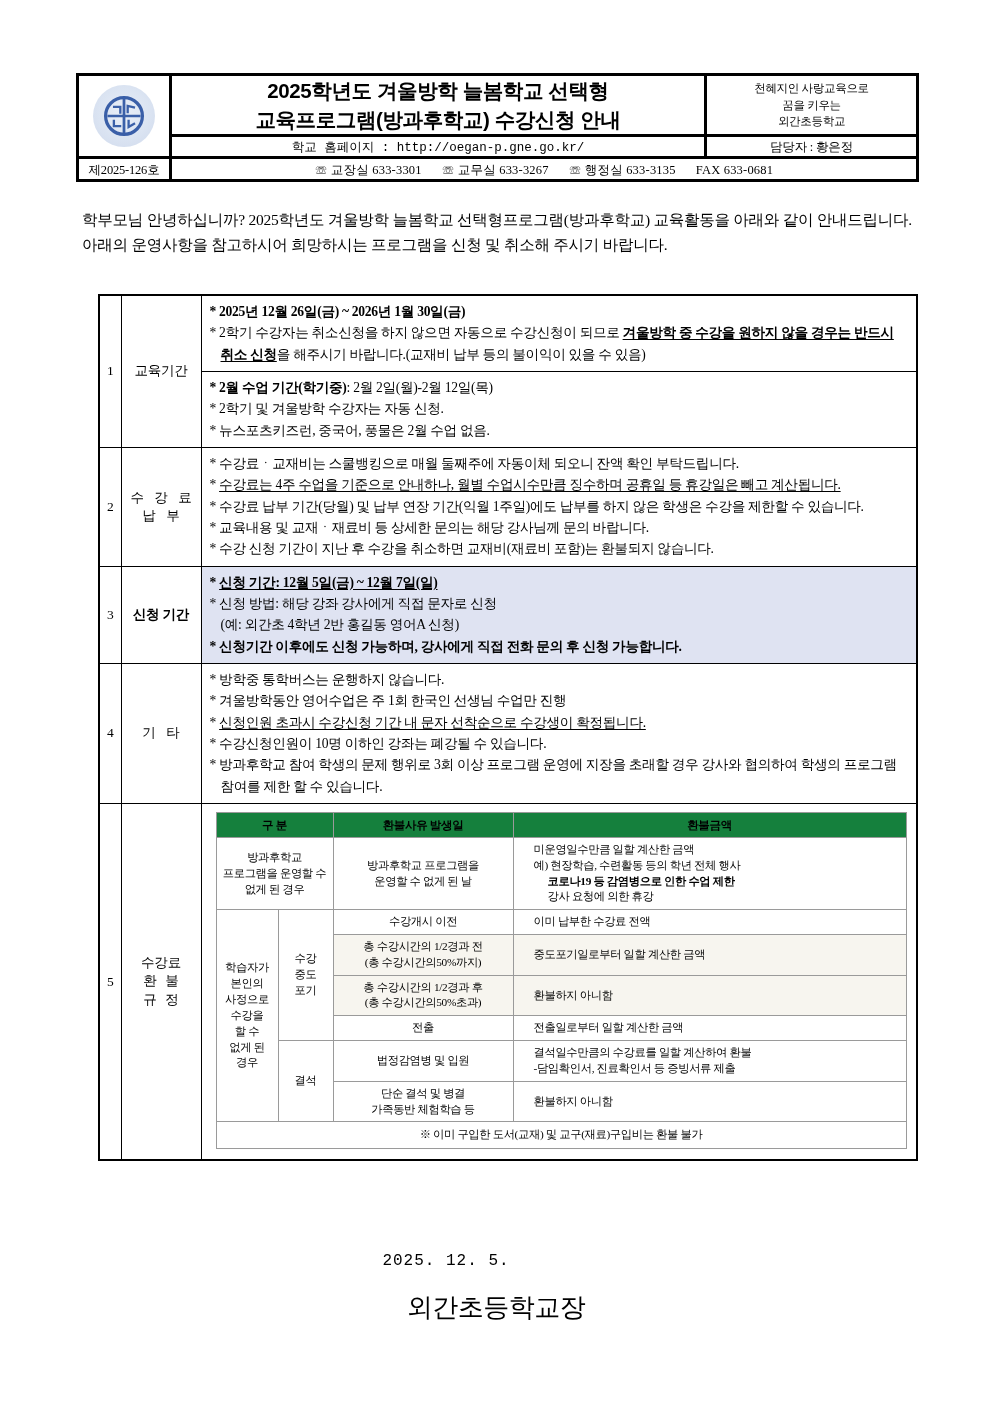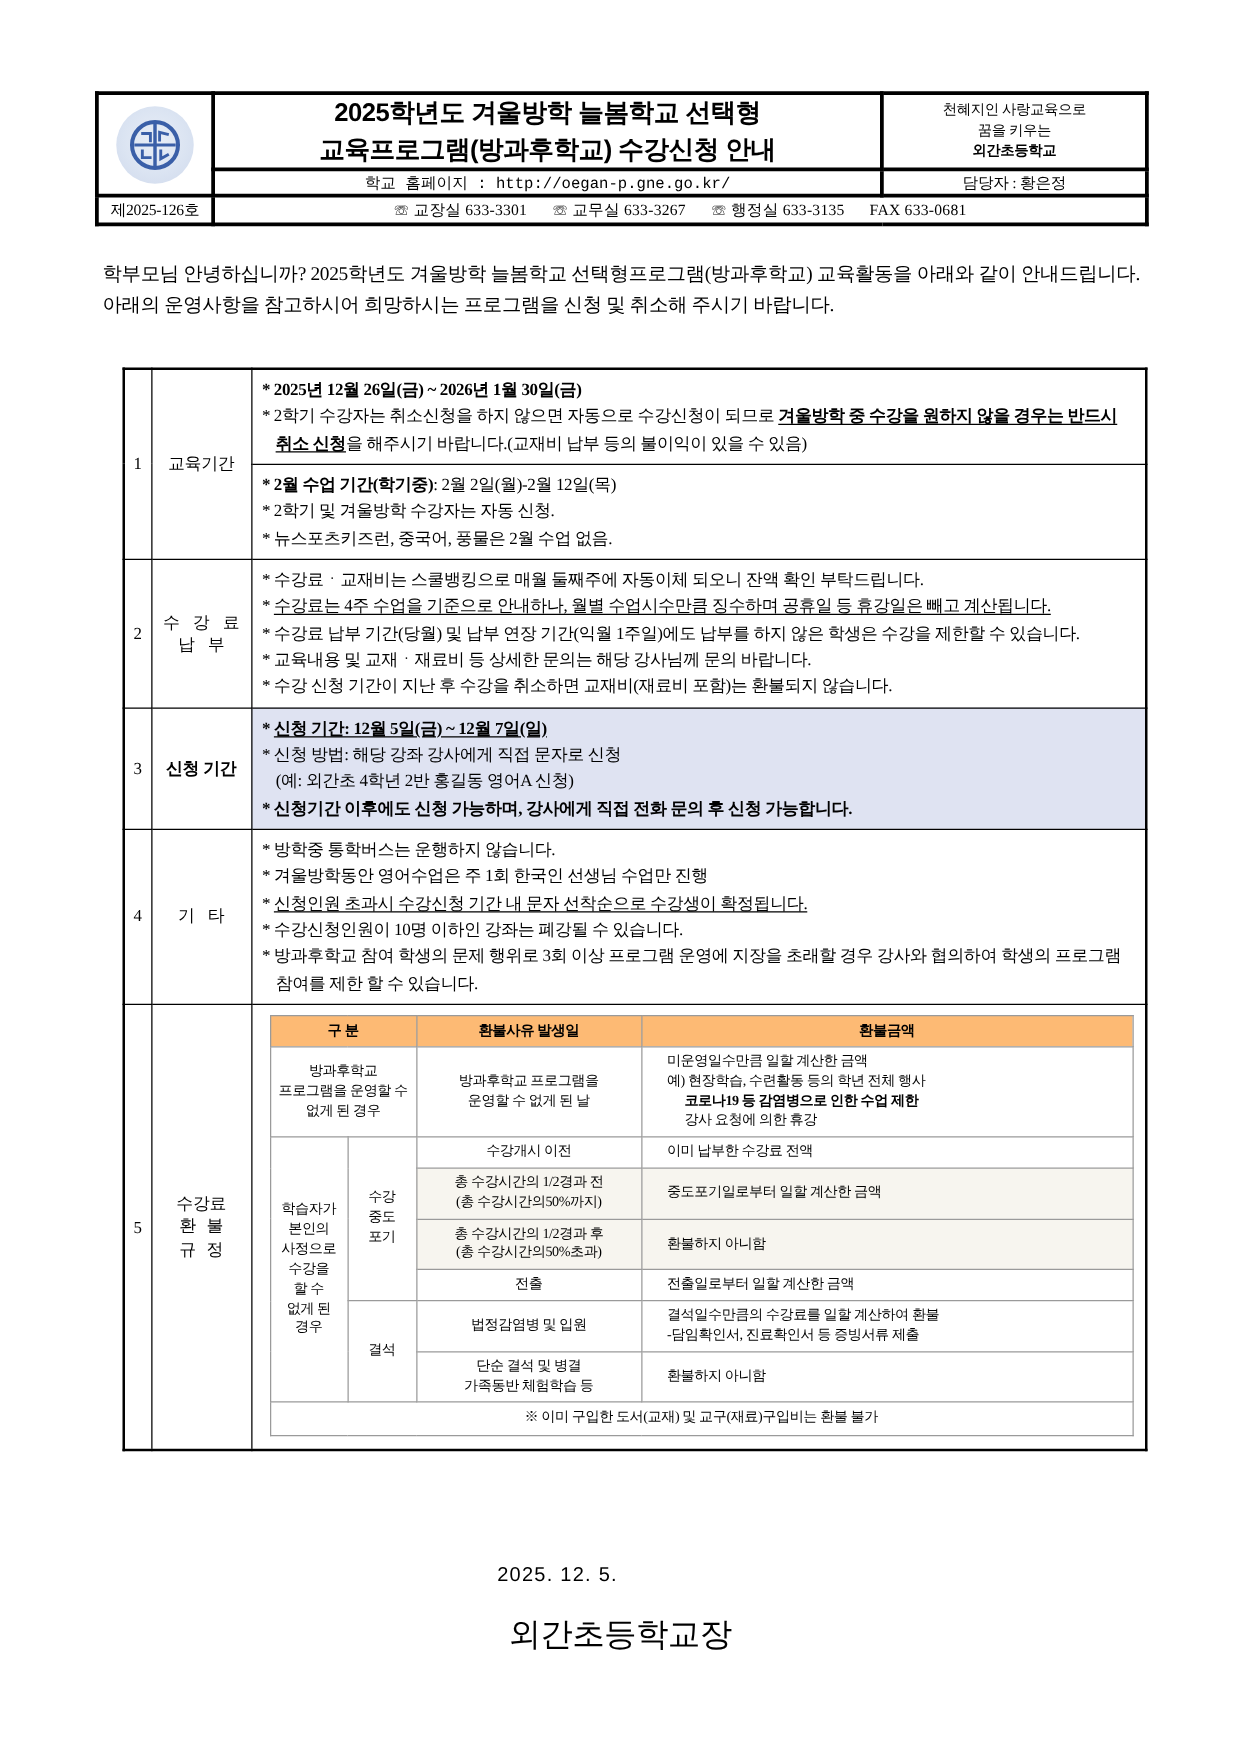--- a/index.html
+++ b/index.html
@@ -63,21 +63,21 @@
   }
 
   .doc-title {
     font-weight: bold;
     font-size: 20.5px;
     line-height: 1.42;
     letter-spacing: -0.4px;
     font-family: "Liberation Sans", "DejaVu Sans", sans-serif;
   }
   .motto-line { font-size: 11.5px; line-height: 1.45; letter-spacing:-0.3px; }
-  .motto-line.b { font-weight: bold; }
+  .motto-line.b { font-weight: normal; }
   .mono-txt {
     font-family: "Liberation Mono", "DejaVu Sans Mono", monospace;
     font-size: 12.5px;
     letter-spacing: 0px;
   }
   .sm { font-size: 12.5px; letter-spacing:-0.2px; }
   .phones { font-size: 12.5px; letter-spacing: 0.2px; }
   .phones .seg { margin: 0 10px; }
 
   
@@ -145,21 +145,21 @@
   .refund td, .refund th {
     border: 1px solid #9a9a9a;
     font-size: 11.3px;
     line-height: 1.4;
     letter-spacing: -0.35px;
     padding: 4px 5px;
     vertical-align: middle;
     font-weight: normal;
   }
   .refund .hd {
-    background: #fdba74;
+    background: #15803d;
     text-align: center;
     font-weight: bold;
     font-size: 11.5px;
     height: 22px;
   }
   .refund .c { text-align: center; }
   .refund .l { text-align: left; padding-left: 20px; }
   .refund .shade { background: #f7f5ef; }
   .refund .note {
     text-align: center;
@@ -169,21 +169,21 @@
   }
   .sp { letter-spacing: 2.5px; text-indent: 2.5px; }
 
   
   .date-line {
     position: absolute;
     left: 0; top: 1252px;
     width: 892px;
     text-align: center;
     font-size: 16px;
-    font-family: Liberation Sans, sans-serif;
+    font-family: Liberation Mono, monospace;
     letter-spacing: 1px;
   }
   .signature {
     position: absolute;
     left: 0; top: 1290px;
     width: 992px;
     text-align: center;
     font-size: 26px;
     letter-spacing: -0.5px;
   }

